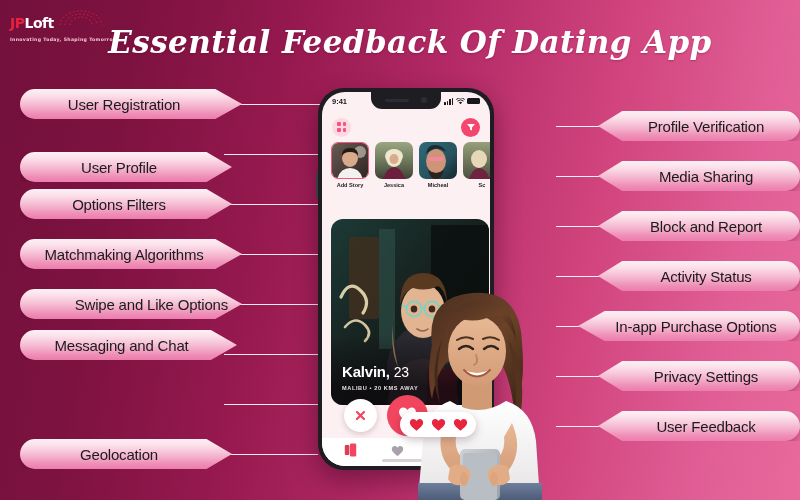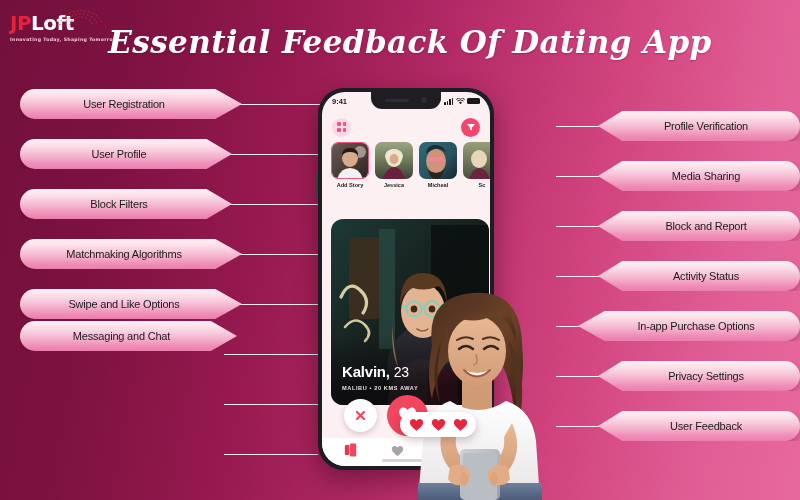--- a/index.html
+++ b/index.html
@@ -8,21 +8,21 @@
     font-family:"Liberation Sans", sans-serif;
     background:#7d1240;
   }
   .canvas{
     position:relative;width:800px;height:500px;overflow:hidden;
     background:linear-gradient(100deg,#73103c 0%, #7d1240 16%, #96194f 34%, #b32a66 52%, #d2457f 72%, #e05e95 88%, #e8699c 100%);
   }
 
   
   .logo{position:absolute;left:10px;top:12px;width:95px;height:42px;}
-  .logo-word{font-family:"DejaVu Sans",sans-serif;font-weight:bold;font-size:20px;letter-spacing:-0.5px;line-height:22px;white-space:nowrap;}
+  .logo-word{font-family:"DejaVu Sans",sans-serif;font-weight:bold;font-size:14px;letter-spacing:-0.5px;line-height:22px;white-space:nowrap;}
   .logo-jp{color:#e8223c;}
   .logo-loft{color:#ffffff;}
   .logo-tag{font-size:4.6px;color:#f3c6d4;letter-spacing:0.35px;margin-top:3px;white-space:nowrap;font-family:"DejaVu Sans",sans-serif;font-weight:bold;}
   .logo-arc{position:absolute;left:48px;top:-2px;width:46px;height:16px;}
 
   
   .title{
     position:absolute;left:140px;top:18px;width:540px;height:48px;
     display:flex;align-items:center;justify-content:center;
     font-family:"DejaVu Serif",serif;font-style:italic;font-weight:bold;
@@ -31,21 +31,21 @@
     white-space:nowrap;
   }
 
   
   .line{position:absolute;height:1.4px;background:#ffffff;opacity:.92;}
 
   
   .pill{
     position:absolute;height:30px;
     display:flex;align-items:center;justify-content:center;
-    font-size:11px;color:#1b1b1b;letter-spacing:-0.2px;white-space:nowrap;
+    font-size:15px;color:#1b1b1b;letter-spacing:-0.2px;white-space:nowrap;
     background:linear-gradient(180deg,#fdf1f5 0%, #fbdfe9 22%, #f4b3cd 58%, #ef8fb8 82%, #eb7dad 100%);
     box-shadow:0 3px 6px rgba(60,5,30,.28);
   }
   .pill.left{
     border-radius:16px 0 0 16px;
     clip-path:polygon(0 16%,0 0,88% 0,100% 50%,88% 100%,0 100%,0 84%);
     padding-right:14px;
   }
   .pill.right{
     border-radius:0 16px 16px 0;
@@ -155,34 +155,37 @@
   <div class="line" style="left:556px;top:176px;width:44px;"></div>
   <div class="line" style="left:556px;top:226px;width:44px;"></div>
   <div class="line" style="left:556px;top:276px;width:44px;"></div>
   <div class="line" style="left:556px;top:326px;width:44px;"></div>
   <div class="line" style="left:556px;top:376px;width:44px;"></div>
   <div class="line" style="left:556px;top:426px;width:44px;"></div>
 
   <div class="pill left" style="left:20px;top:89px;width:208px;">
     <span>User Registration</span>
   </div>
-  <div class="pill left" style="left:20px;top:139px;width:198px;text-align:right;">
+  <div class="pill left" style="left:20px;top:152px;width:198px;text-align:right;">
     <span>User Profile</span>
   </div>
   <div class="pill left" style="left:20px;top:189px;width:198px;">
-    <span>Block Filters</span>
+    <span>Options Filters</span>
   </div>
   <div class="pill left" style="left:20px;top:239px;width:208px;">
     <span>Matchmaking Algorithms</span>
   </div>
-  <div class="pill left" style="left:20px;top:289px;width:208px;">
+  <div class="pill left" style="left:20px;top:289px;width:208px;justify-content:flex-end;">
     <span>Swipe and Like Options</span>
   </div>
-  <div class="pill left" style="left:20px;top:321px;width:203px;">
+  <div class="pill left" style="left:20px;top:330px;width:203px;">
     <span>Messaging and Chat</span>
+  </div>
+  <div class="pill left" style="left:20px;top:439px;width:198px;">
+    <span>Geolocation</span>
   </div>
 
   <div class="pill right" style="left:598px;top:111px;width:188px;">
     <span>Profile Verification</span>
   </div>
   <div class="pill right" style="left:598px;top:161px;width:188px;">
     <span>Media Sharing</span>
   </div>
   <div class="pill right" style="left:598px;top:211px;width:188px;">
     <span>Block and Report</span>

